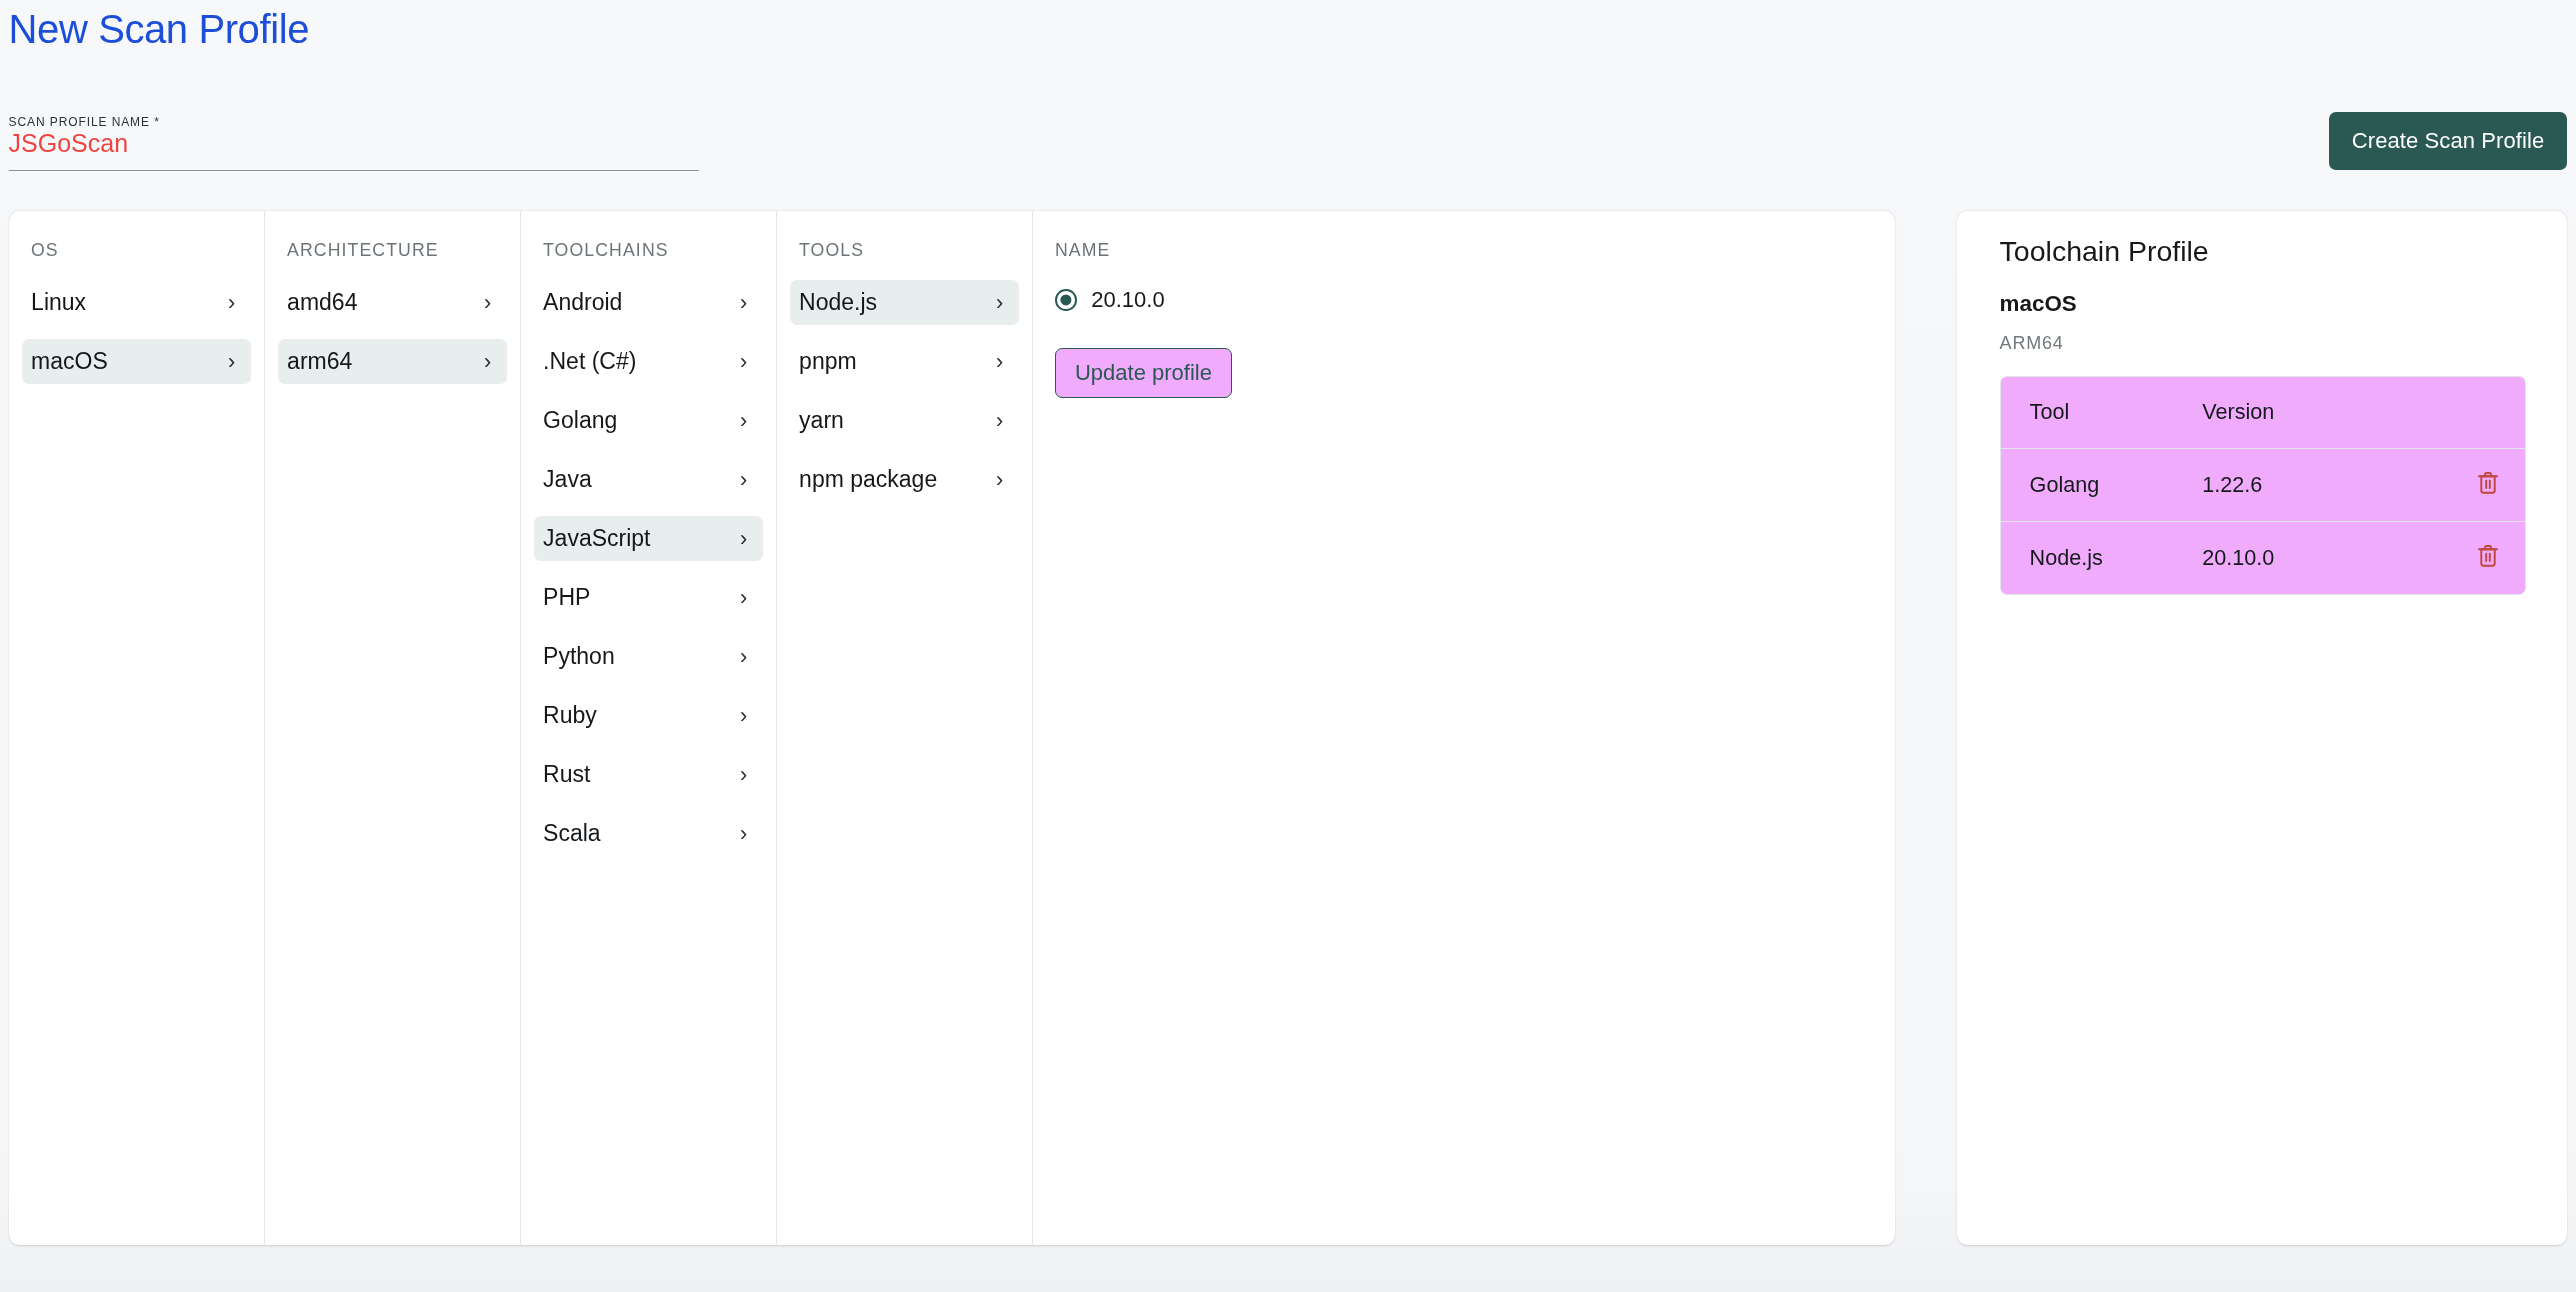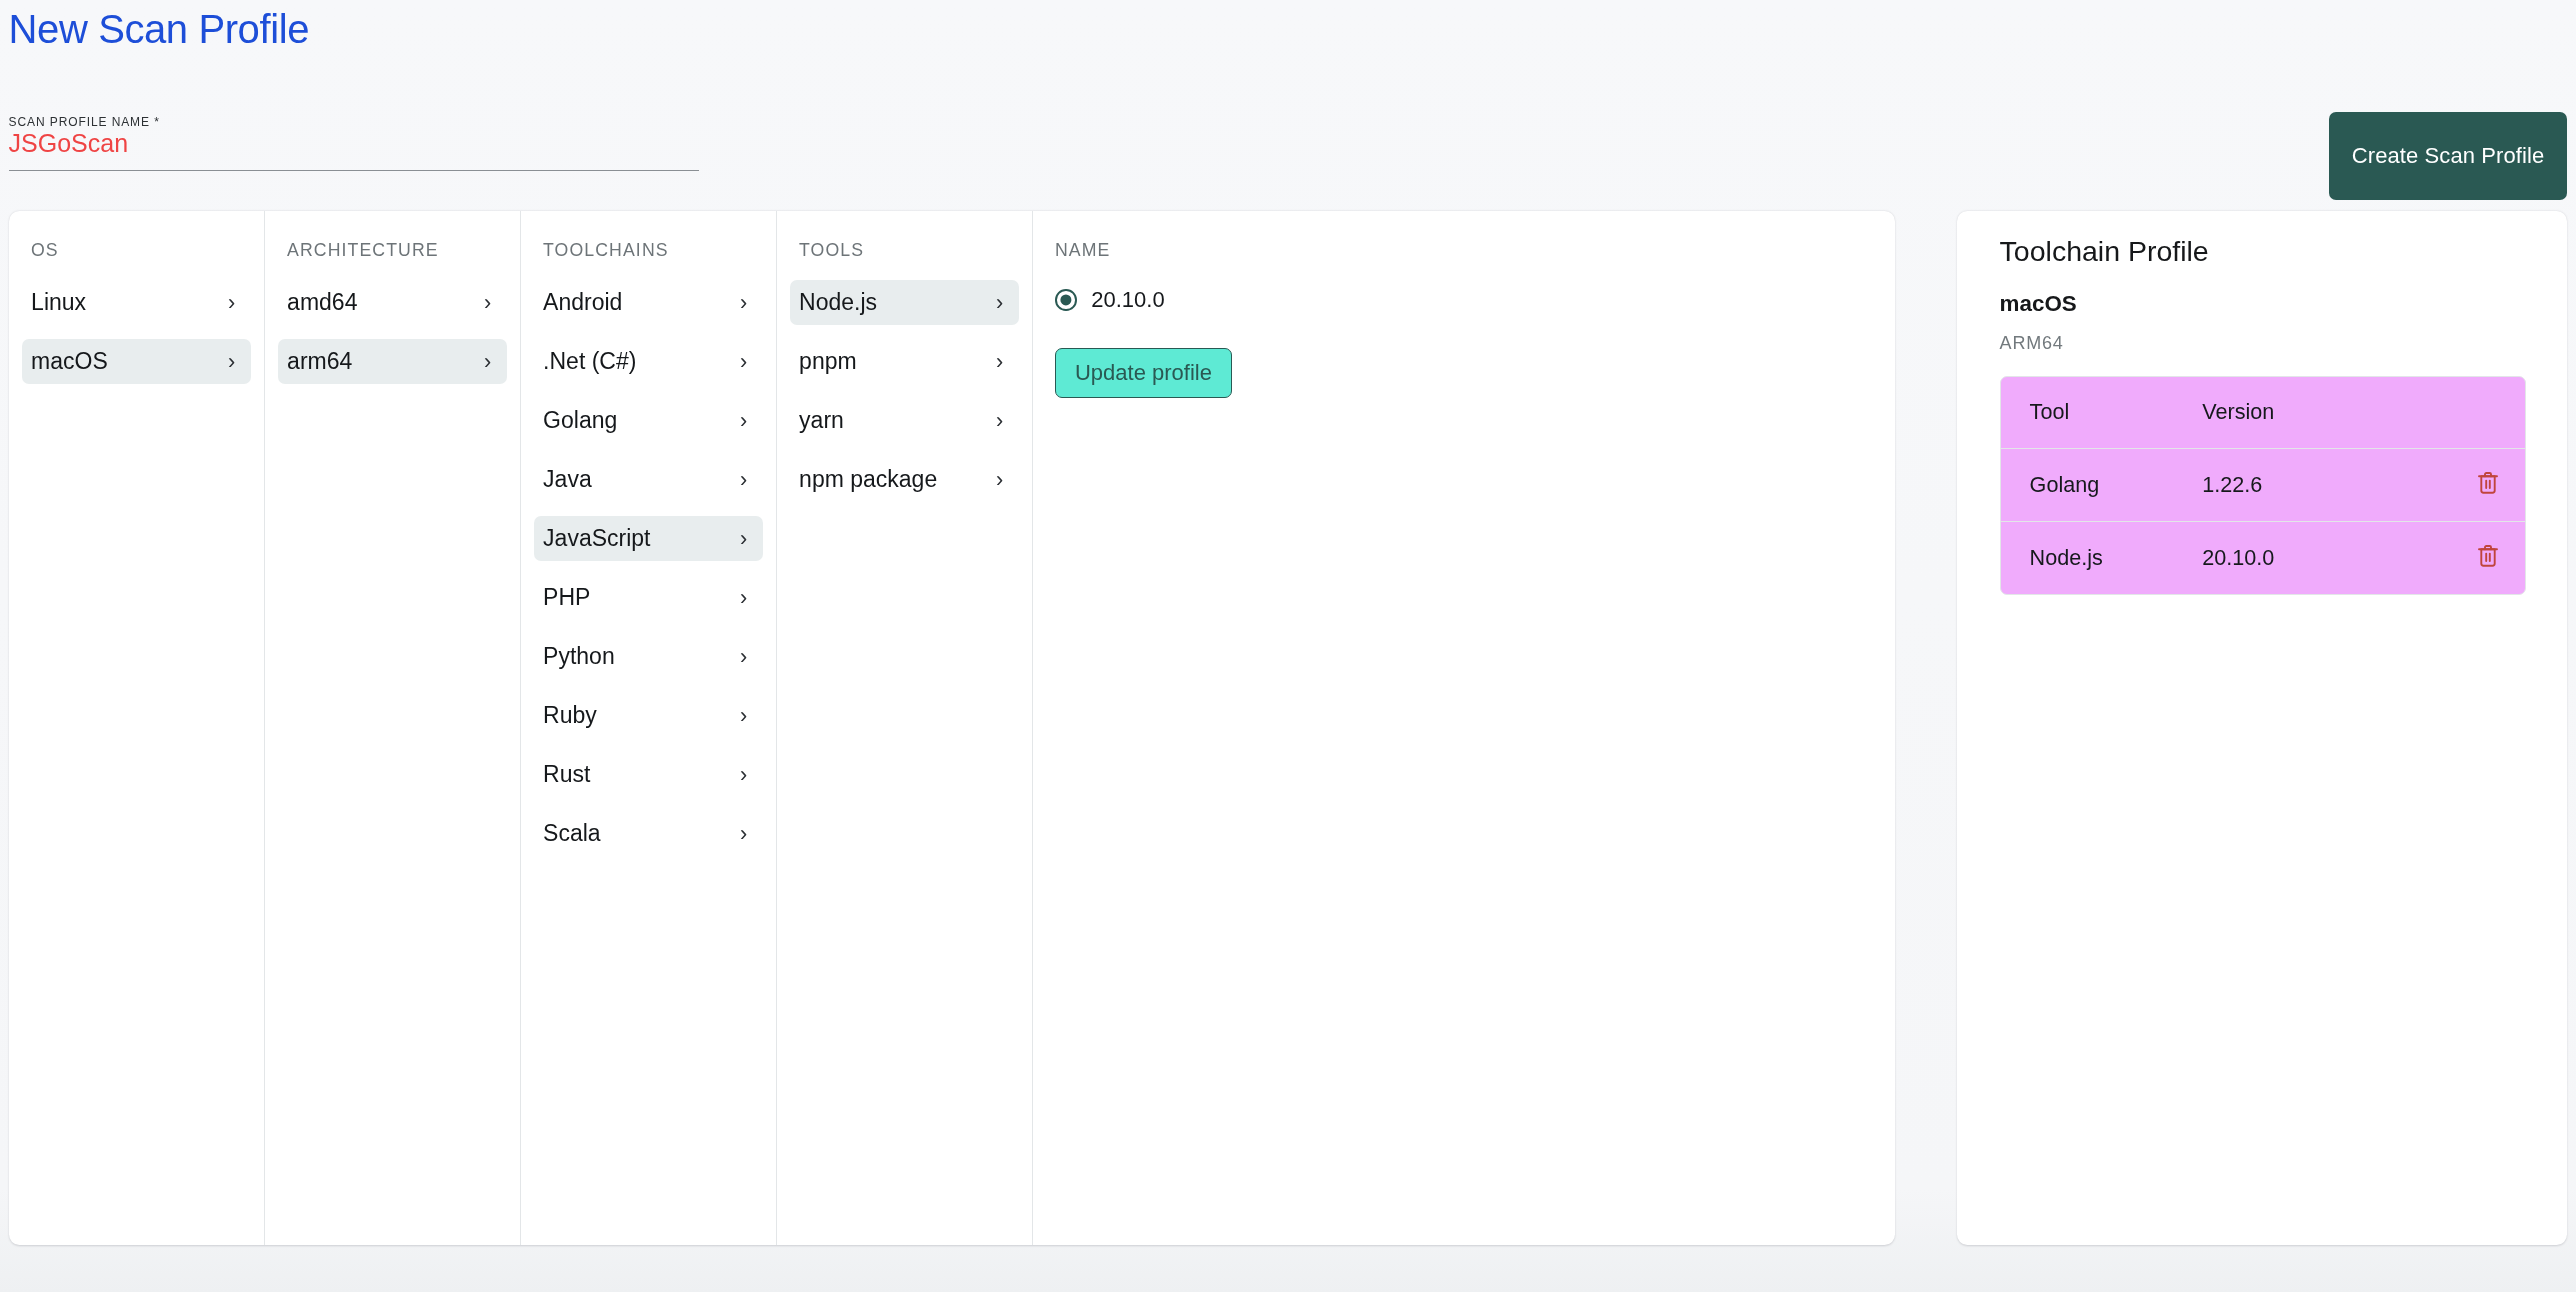--- a/index.html
+++ b/index.html
@@ -59,21 +59,21 @@
   .create-btn {
     position: absolute;
     right: 8.6px;
     top: 112px;
     background: #2a5953;
     color: #ffffff;
     border: none;
     border-radius: 7px;
     font-family: "Liberation Sans", sans-serif;
     font-size: 22px;
-    padding: 31px 23px;
+    padding: 16px 23px;
     cursor: pointer;
     letter-spacing: 0.1px;
   }
 
   
   .cards-row {
     position: absolute;
     left: 8.6px;
     top: 211px;
     right: 8.6px;
@@ -172,21 +172,21 @@
     position: absolute;
     left: 50%; top: 50%;
     transform: translate(-50%,-50%);
     width: 11.2px; height: 11.2px;
     border-radius: 50%;
     background: #2a5953;
   }
   .radio-label { font-size: 22px; color: #16191c; }
   .update-btn {
     margin-top: 13px;
-    background: #5eead4;
+    background: #f0abfc;
     border: 1.7px solid #2a5953;
     color: #2a5953;
     border-radius: 7px;
     font-family: "Liberation Sans", sans-serif;
     font-size: 22px;
     padding: 11.2px 19px;
     cursor: pointer;
   }
 
   

